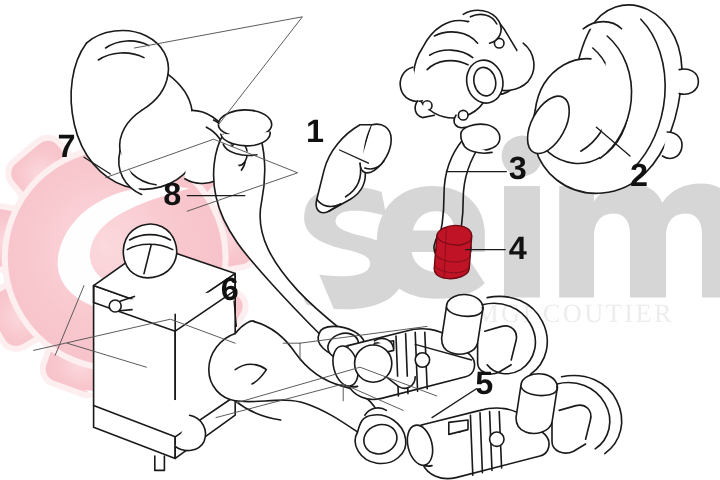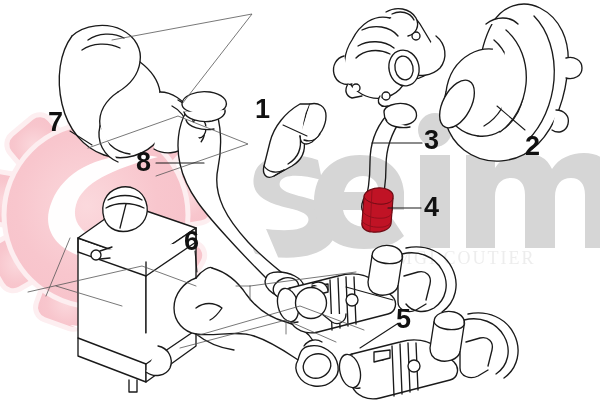--- a/index.html
+++ b/index.html
@@ -15,21 +15,21 @@
     font-family:"Liberation Sans", sans-serif;
     font-weight:bold;
     font-size:27px;
     color:#111111;
     line-height:1;
     user-select:none;
   }
   .mgi{
     position:absolute;
     font-family:"Liberation Serif", serif;
-    font-size:18px;
+    font-size:22px;
     letter-spacing:2px;
     color:#ededed;
     white-space:nowrap;
     user-select:none;
   }
   .mgi-mark{
     position:absolute;
     width:17px;height:17px;
     background:#e9e9e9;
     border-radius:2px;

